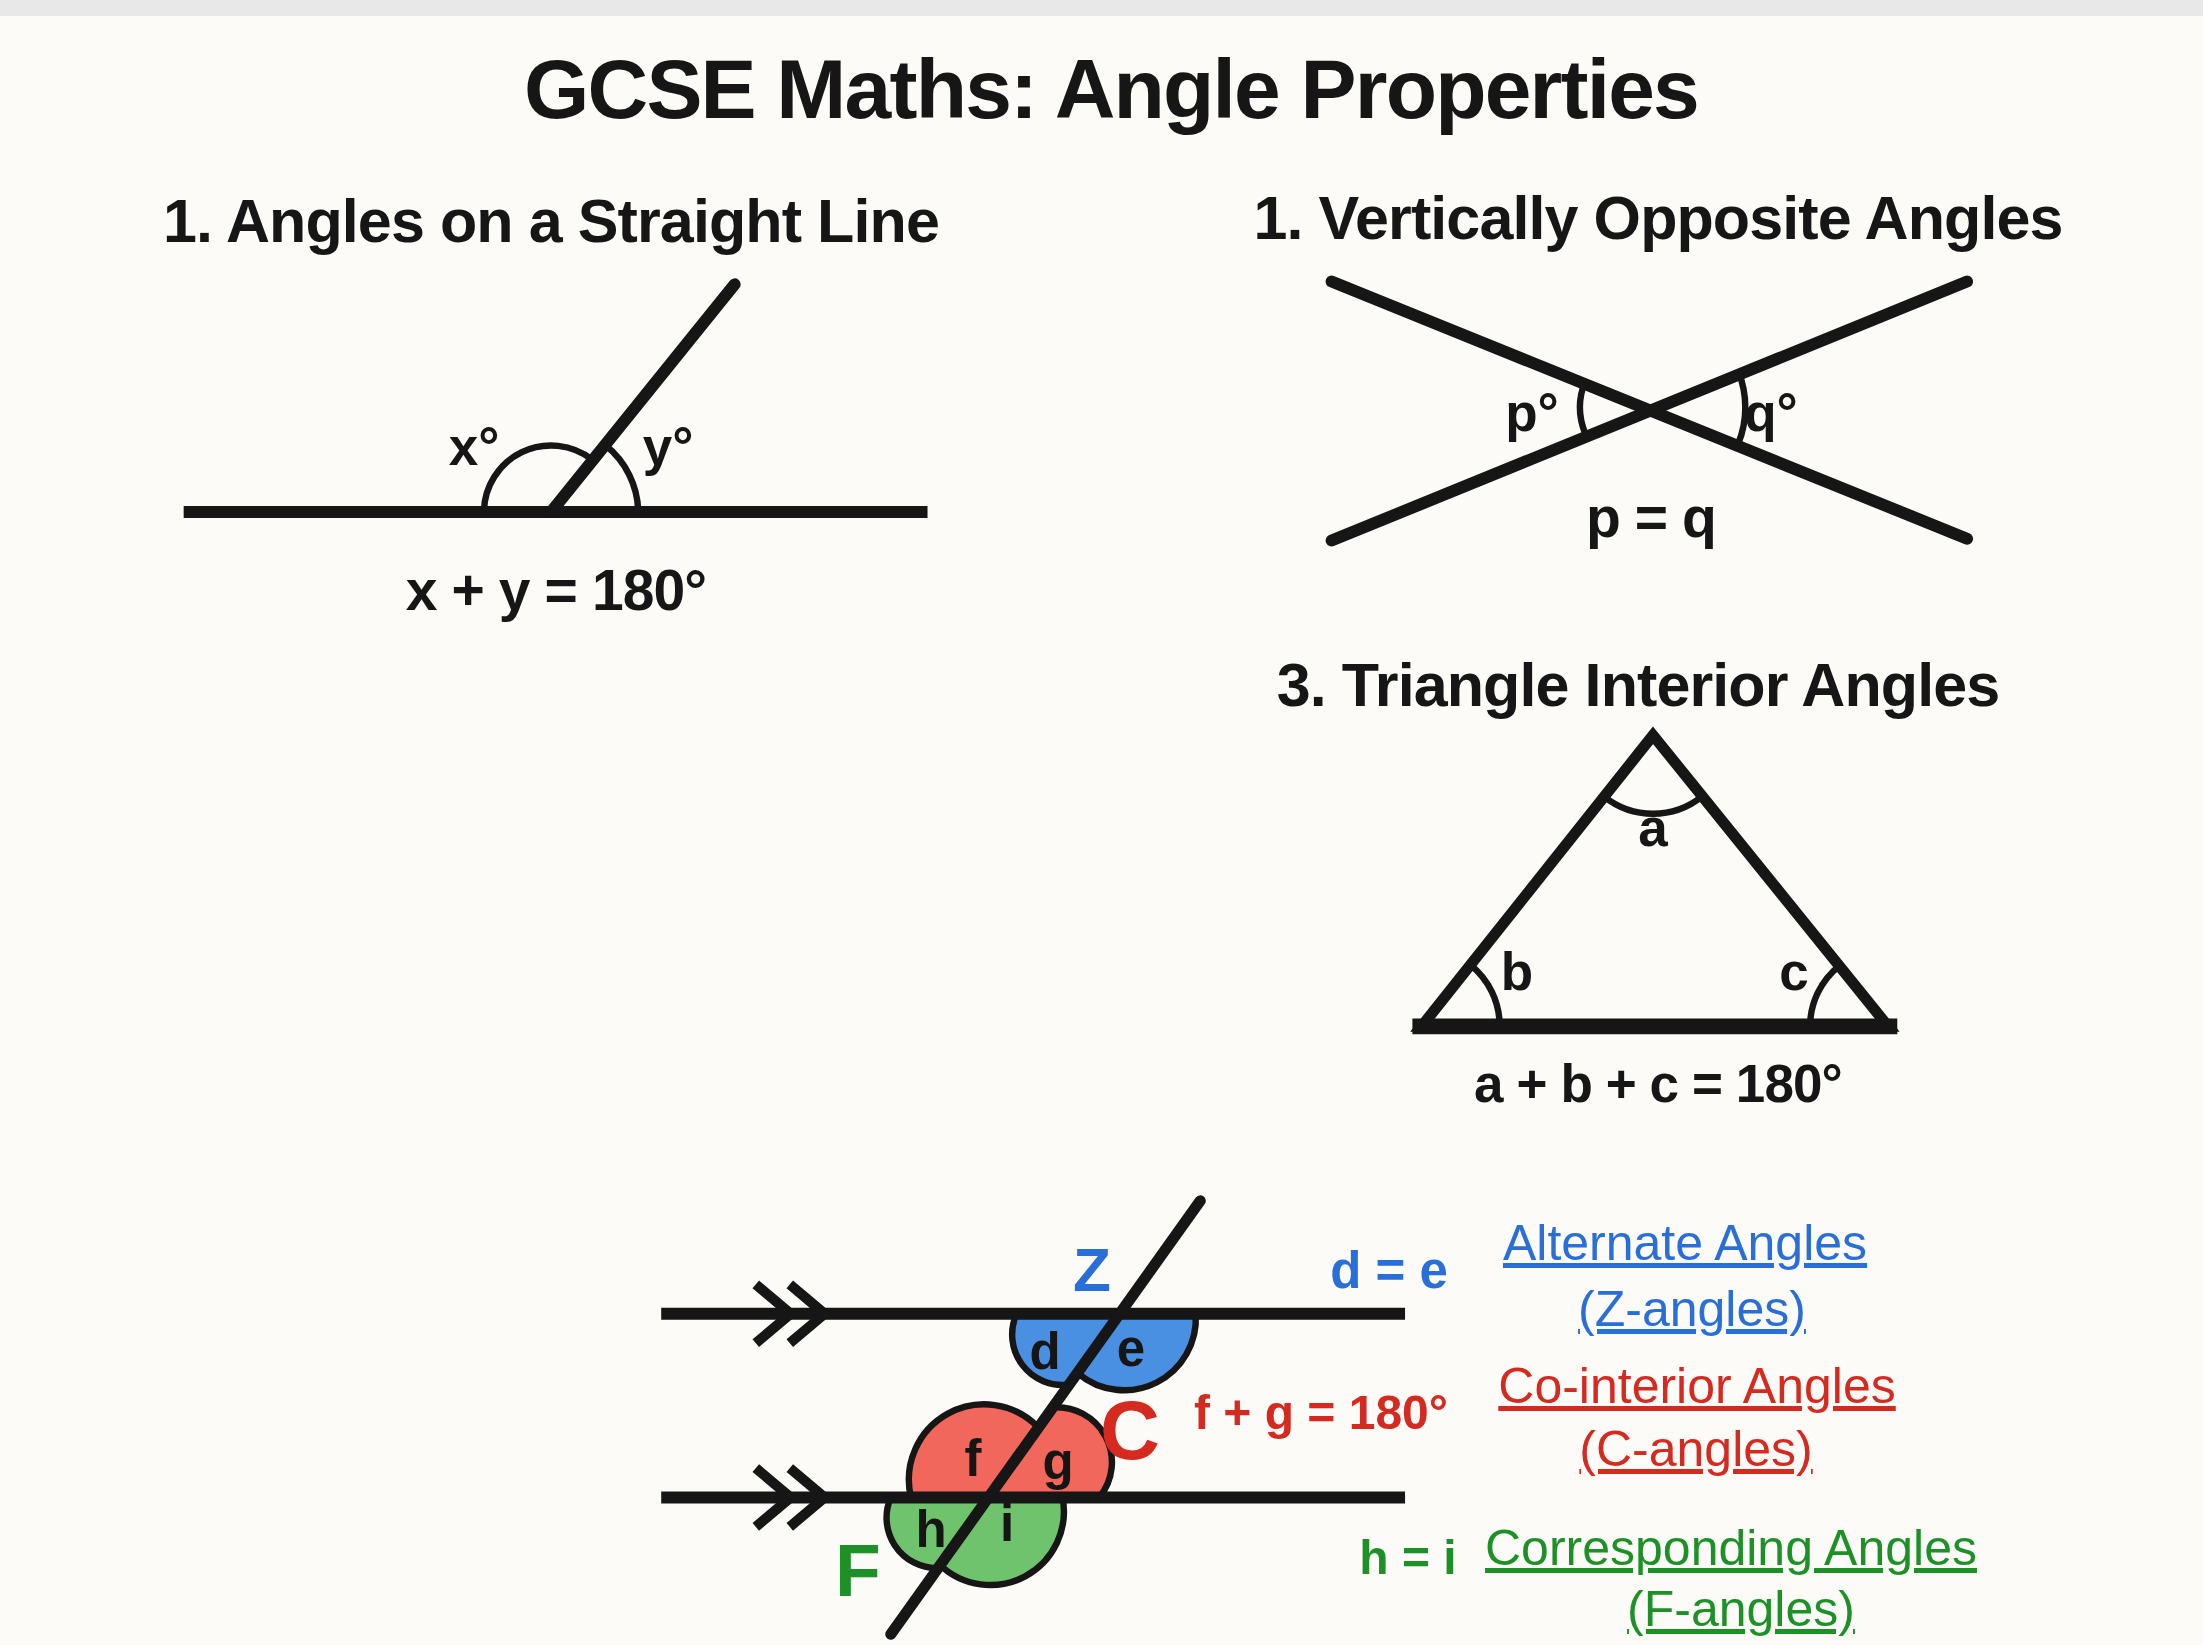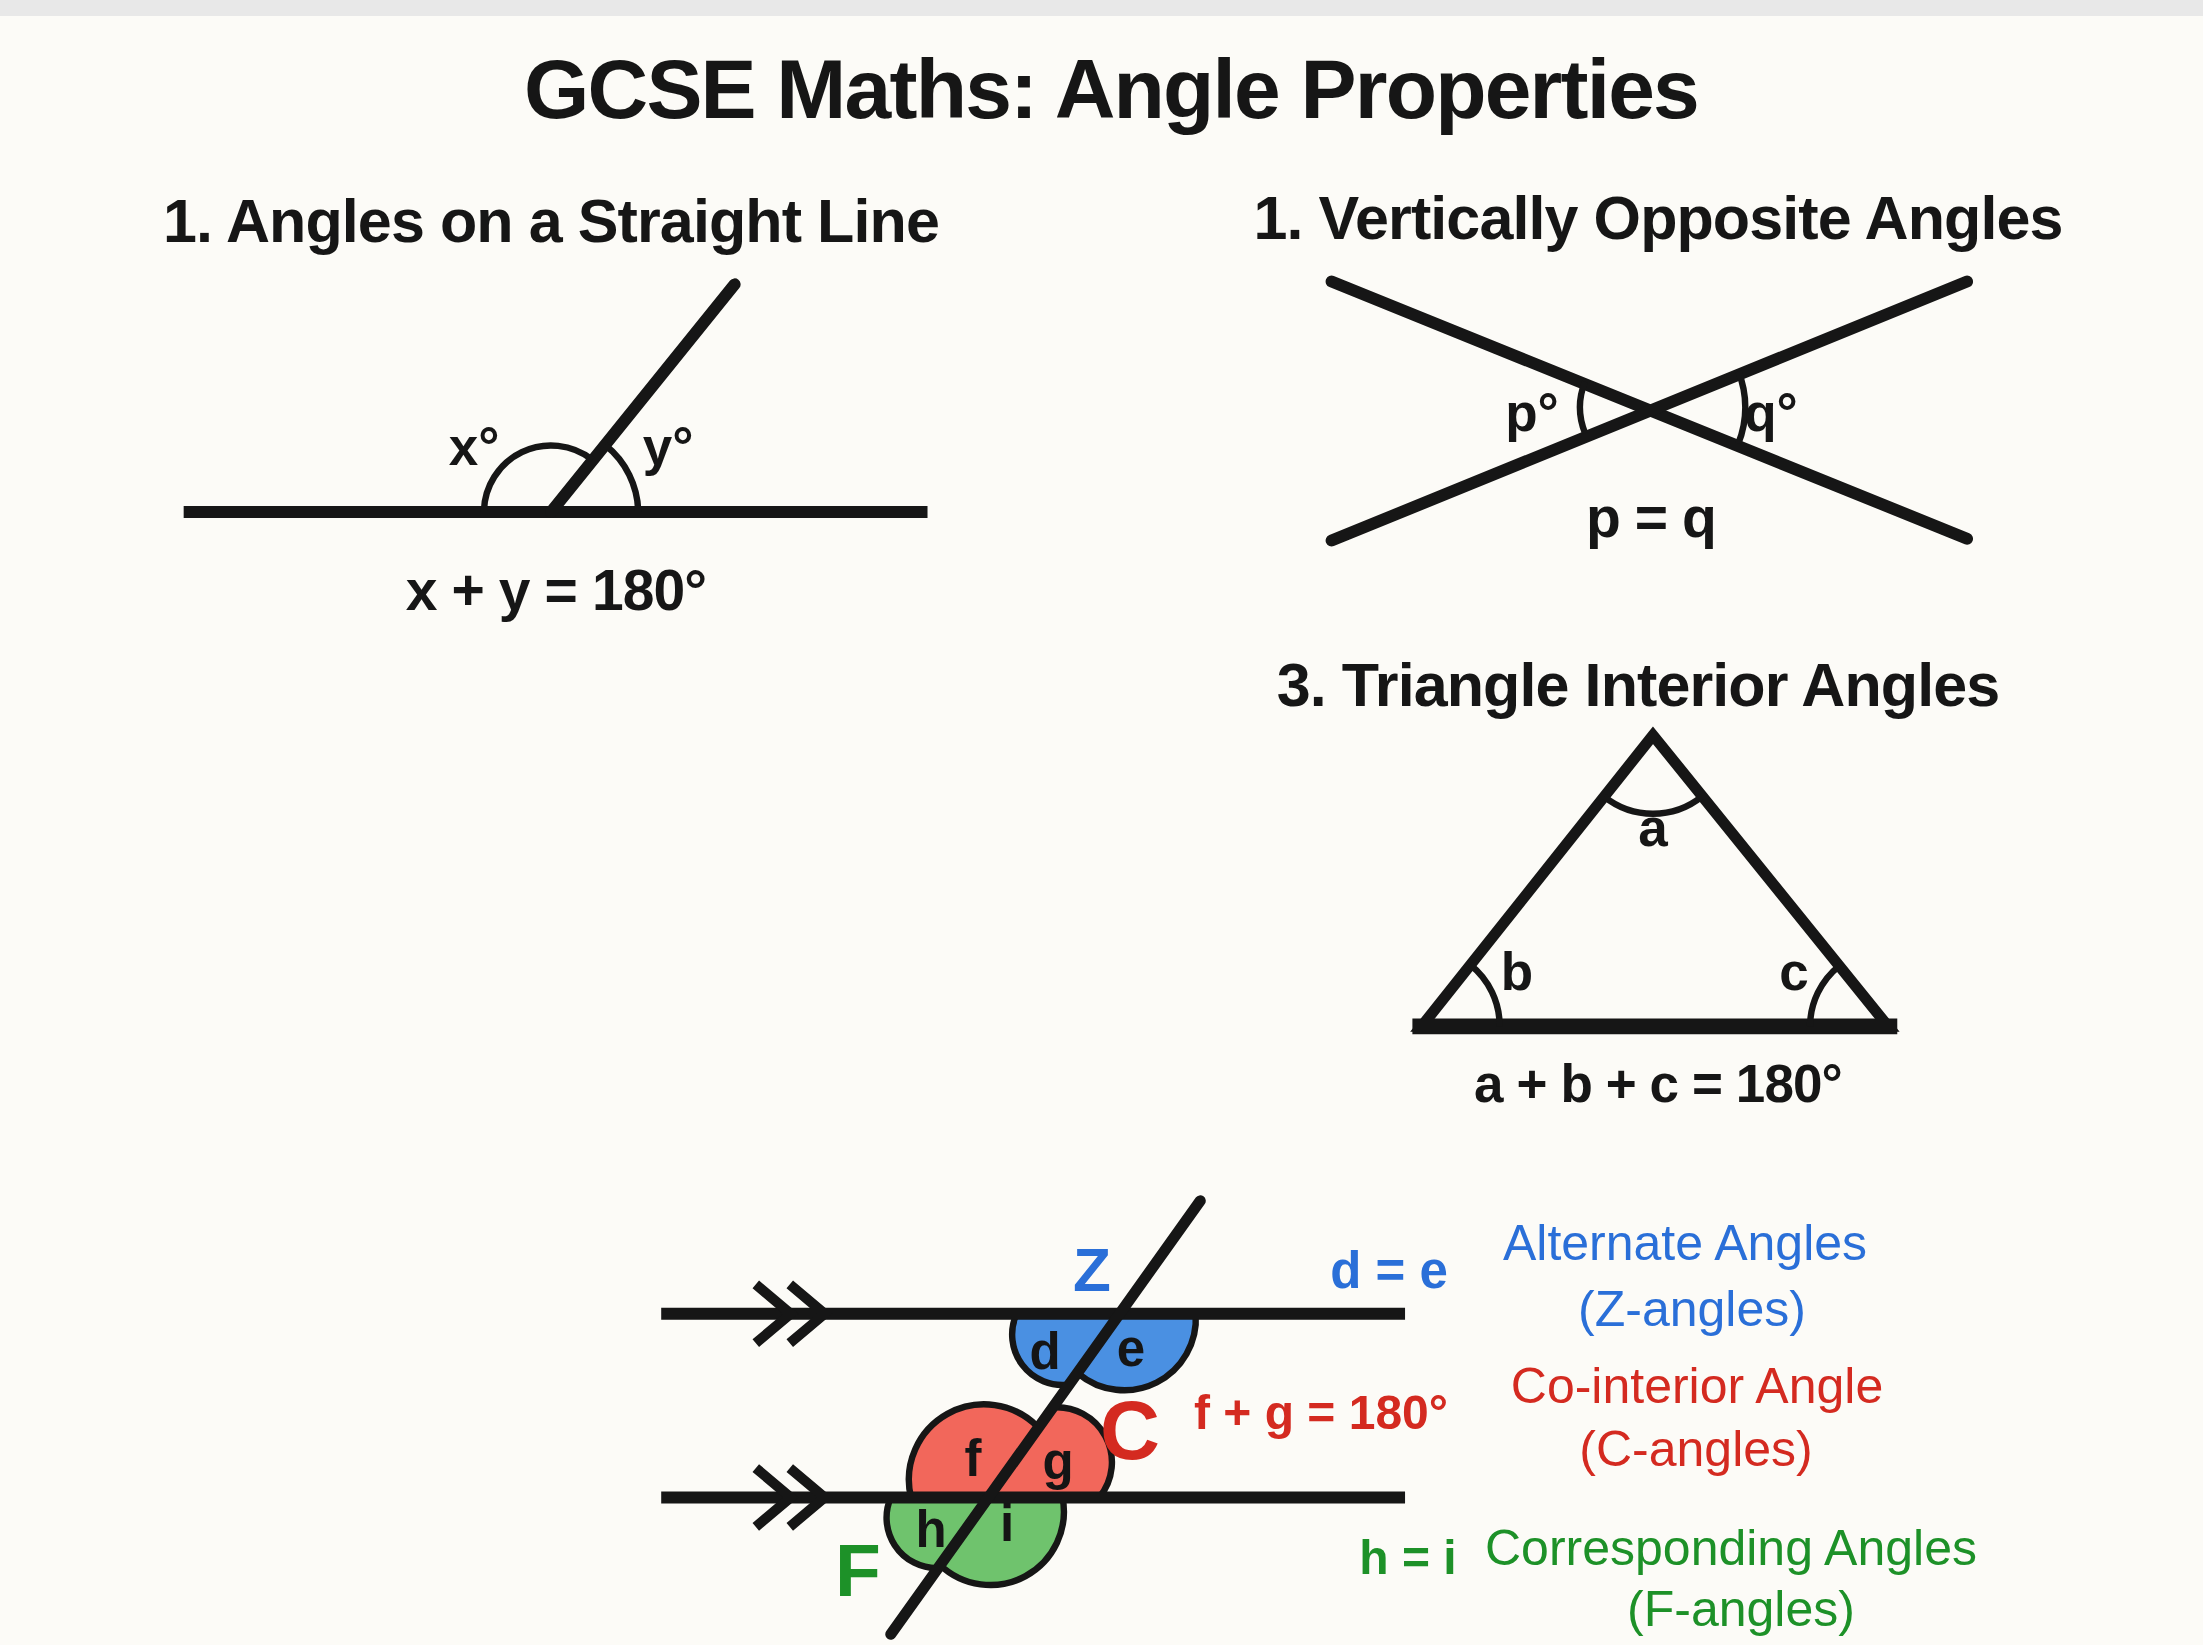--- a/index.html
+++ b/index.html
@@ -19,21 +19,21 @@
     white-space:nowrap;
     line-height:1;
   }
   .title{font-size:84px;font-weight:700;letter-spacing:-1.8px;}
   .heading{font-size:61px;font-weight:700;letter-spacing:-0.9px;text-align:center;}
   .formula{font-size:57px;font-weight:700;letter-spacing:-0.9px;}
   .formula-sm{font-size:53px;font-weight:700;letter-spacing:-0.9px;}
   .angle-lbl{font-size:53px;font-weight:700;}
   .lobe-lbl{font-size:51px;font-weight:700;color:#151515;}
   .caption{font-size:48px;font-weight:400;color:#1d1d1d;}
-  .note{font-size:50px;font-weight:400;}
+  .note{font-size:50px;font-weight:400;text-decoration:underline;}
   .eq{font-size:48px;font-weight:700;}
   .marker{font-weight:700;}
   .c-blue{color:var(--blue,#2a6fd8);}
   .c-red{color:var(--red,#d42a20);}
   .c-green{color:var(--green,#1d9128);}
   .stroke{stroke:var(--ink,#161616);fill:none;}
   .arc{stroke:var(--ink,#161616);stroke-width:7;fill:none;}
   .lobe{stroke:var(--ink,#161616);stroke-width:7;}
   .lobe-blue{fill:var(--blue-fill,#4a90e2);}
   .lobe-red{fill:var(--red-fill,#f2675b);}
@@ -111,21 +111,21 @@
   <div class="lbl lobe-lbl" style="left:973px;top:1442px;">f</div>
   <div class="lbl lobe-lbl" style="left:1058px;top:1445px;">g</div>
   <div class="lbl lobe-lbl" style="left:931px;top:1513px;">h</div>
   <div class="lbl lobe-lbl" style="left:1007px;top:1507px;">i</div>
 
   <div class="lbl eq c-blue" style="left:1389px;top:1254px;font-size:51px;">d = e</div>
   <div class="lbl note c-blue" style="left:1685px;top:1227px;">Alternate Angles</div>
   <div class="lbl note c-blue" style="left:1692px;top:1293px;">(Z-angles)</div>
 
   <div class="lbl eq c-red" style="left:1321px;top:1397px;">f + g = 180°</div>
-  <div class="lbl note c-red" style="left:1697px;top:1370px;">Co-interior Angle</div>
+  <div class="lbl note c-red" style="left:1697px;top:1370px;">Co-interior Angles</div>
   <div class="lbl note c-red" style="left:1696px;top:1433px;">(C-angles)</div>
 
   <div class="lbl eq c-green" style="left:1408px;top:1542px;">h = i</div>
   <div class="lbl note c-green" style="left:1731px;top:1532px;">Corresponding Angles</div>
   <div class="lbl note c-green" style="left:1741px;top:1593px;">(F-angles)</div>
 
   <div class="scan-edge"></div>
 </div>
 
 

